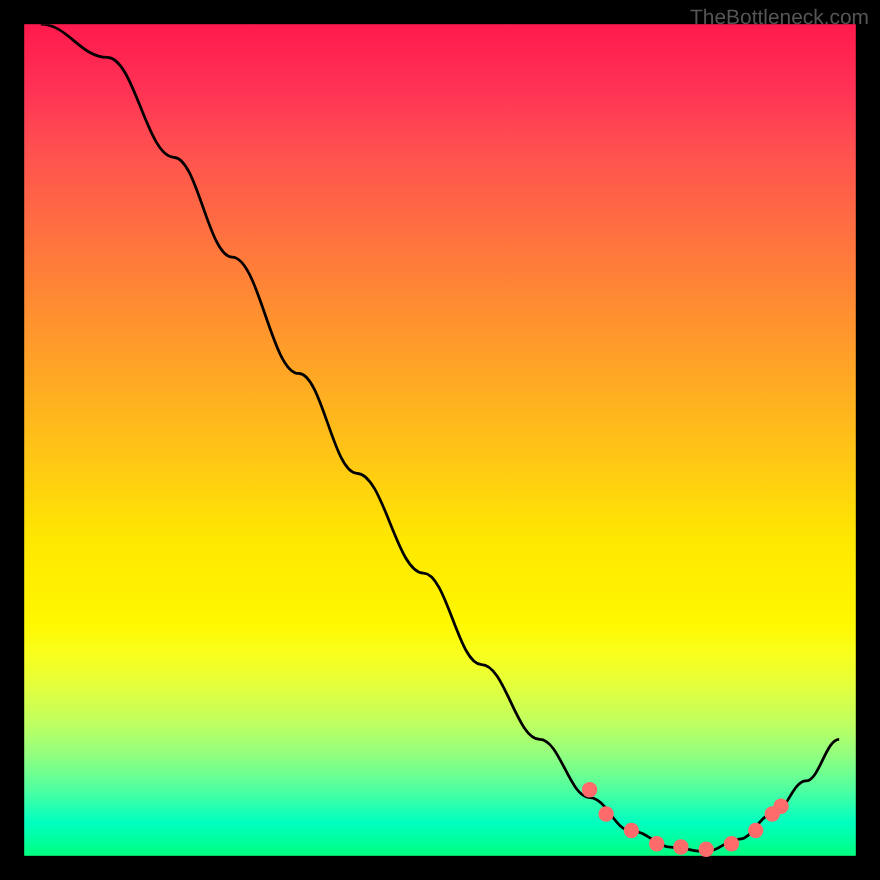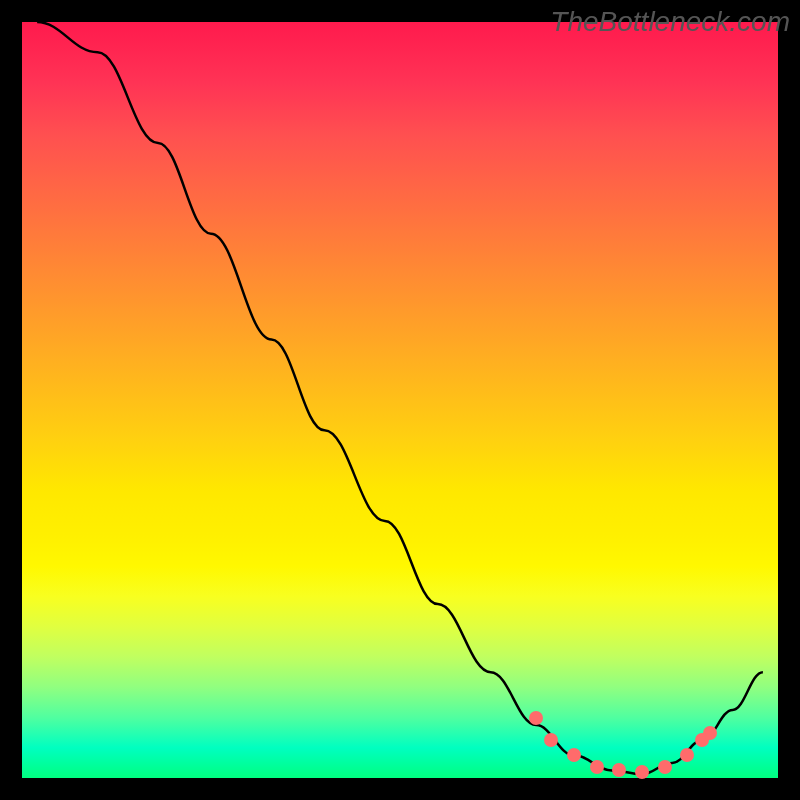--- a/index.html
+++ b/index.html
@@ -12,24 +12,23 @@
       height: 800px;
       background: #000;
       position: relative;
       font-family: Arial, sans-serif;
     }
     .watermark {
       position: absolute;
       top: 6px;
       right: 10px;
       color: #555;
-      font-size: 28px;
+      font-size: 19px;
       font-weight: 500;
       z-index: 10;
-      font-style: italic;
     }
     .chart-area {
       position: absolute;
       left: 22px;
       top: 22px;
       width: 756px;
       height: 756px;
       background: linear-gradient(to bottom,
         #ff1a4d 0%,
         #ff3355 8%,

